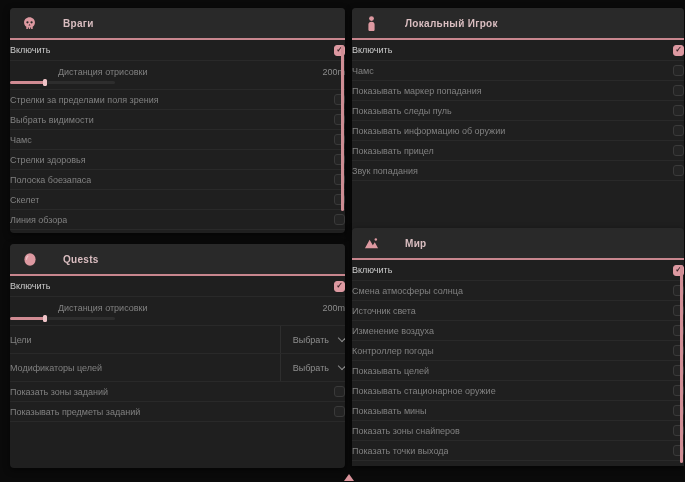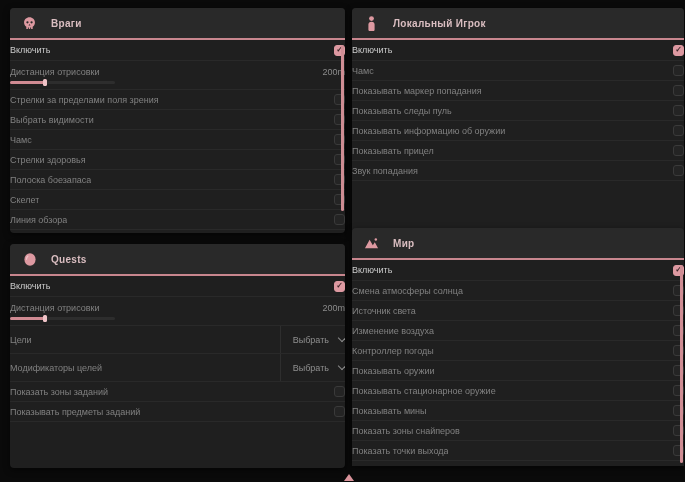--- a/index.html
+++ b/index.html
@@ -11,41 +11,41 @@
   .panel{
     position:absolute;background:#1f1f1f;border-radius:4px;overflow:hidden;
     box-shadow:0 2px 6px rgba(0,0,0,.55);
   }
   #panel-0{left:10px;top:8px;width:335px;height:225px;}
   #panel-1{left:352px;top:8px;width:332px;height:225px;}
   #panel-2{left:10px;top:244px;width:335px;height:224px;}
   #panel-3{left:352px;top:228px;width:332px;height:238px;border-radius:4px 4px 0 0;}
   .panel-header{
     height:30px;background:#292929;display:flex;align-items:center;
-    padding:0 12px;gap:14px;
+    padding:0 12px;gap:26px;
   }
   .panel-header .hicon{width:15px;height:15px;display:flex;align-items:center;justify-content:center;}
   .panel-title{font-size:10px;font-weight:bold;color:#d9bdc0;letter-spacing:.3px;}
   .divider{height:2px;background:#c8868e;}
   .panel-body{padding:0 0;height:calc(100% - 32px);overflow:hidden;}
   .row{
     display:flex;align-items:center;justify-content:space-between;
     height:19px;border-bottom:1px solid #292929;font-size:9px;color:#818181;
   }
   .row.em{height:20px;color:#cbcbcb;}
   .lbl{white-space:nowrap;overflow:hidden;text-overflow:ellipsis;}
   .checkbox{
     width:11px;height:11px;border-radius:3px;background:#242424;
     border:1px solid #3a3a3a;box-sizing:border-box;flex:0 0 auto;
     display:flex;align-items:center;justify-content:center;
     font-size:8px;line-height:1;color:#3a2326;
   }
   .checkbox.checked{background:#dd99a1;border-color:#dd99a1;font-weight:bold;}
   .slider-row{height:28px;flex-direction:column;align-items:stretch;justify-content:center;}
-  .slider-row .line{display:flex;align-items:center;justify-content:space-between;}
+  .slider-row .line{display:flex;align-items:center;justify-content:space-between;margin-left:48px;}
   .slider-row .val{color:#8b8b8b;}
   .track{position:relative;width:105px;height:3px;margin-top:4px;background:#2d2d2d;border-radius:2px;}
   .fill{position:absolute;left:0;top:0;height:100%;background:#d08b93;border-radius:2px;}
   .thumb{position:absolute;top:-2px;width:4px;height:7px;background:#efc3c7;border-radius:1.5px;}
   .select-row{height:27px;}
   .select{
     display:flex;align-items:center;height:100%;padding-left:12px;
     border-left:1px solid #2e2e2e;color:#8f8f8f;cursor:default;
   }
   .chev{
@@ -251,21 +251,21 @@
         </div>
         <div class="row toggle">
           <span class="lbl">Изменение воздуха</span>
           <span class="checkbox"></span>
         </div>
         <div class="row toggle">
           <span class="lbl">Контроллер погоды</span>
           <span class="checkbox"></span>
         </div>
         <div class="row toggle">
-          <span class="lbl">Показывать оружии</span>
+          <span class="lbl">Показывать целей</span>
           <span class="checkbox"></span>
         </div>
         <div class="row toggle">
           <span class="lbl">Показывать стационарное оружие</span>
           <span class="checkbox"></span>
         </div>
         <div class="row toggle">
           <span class="lbl">Показывать мины</span>
           <span class="checkbox"></span>
         </div>

